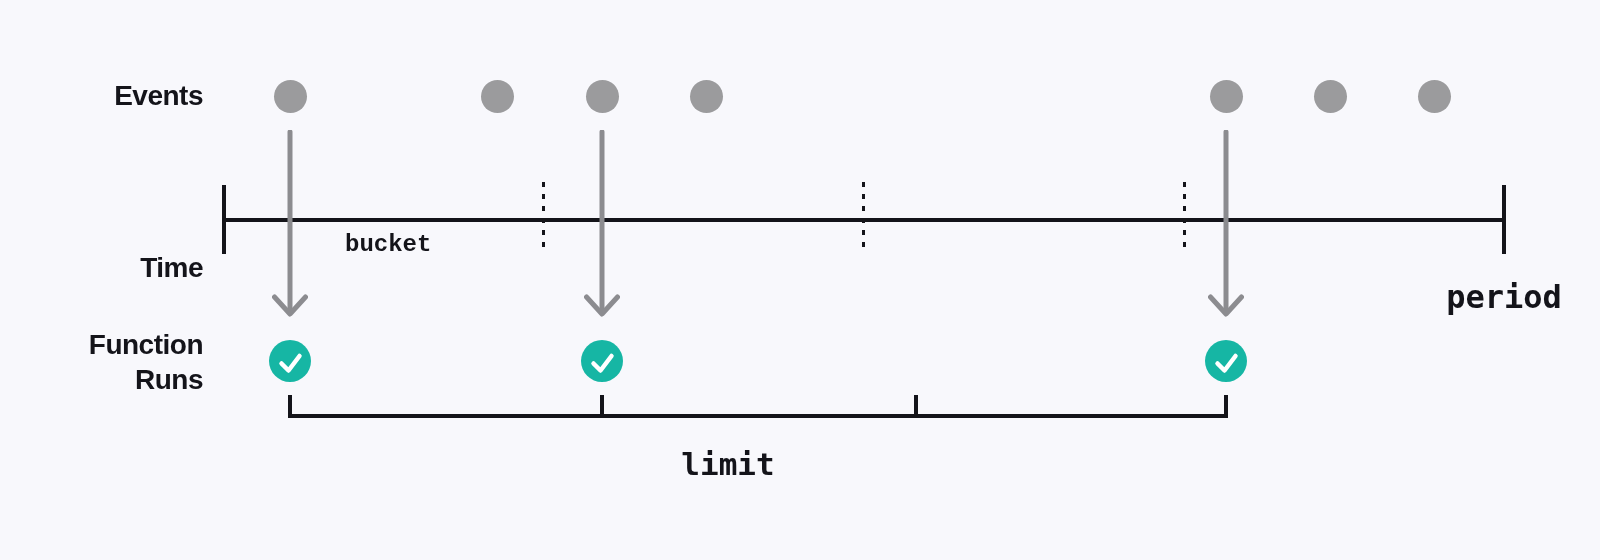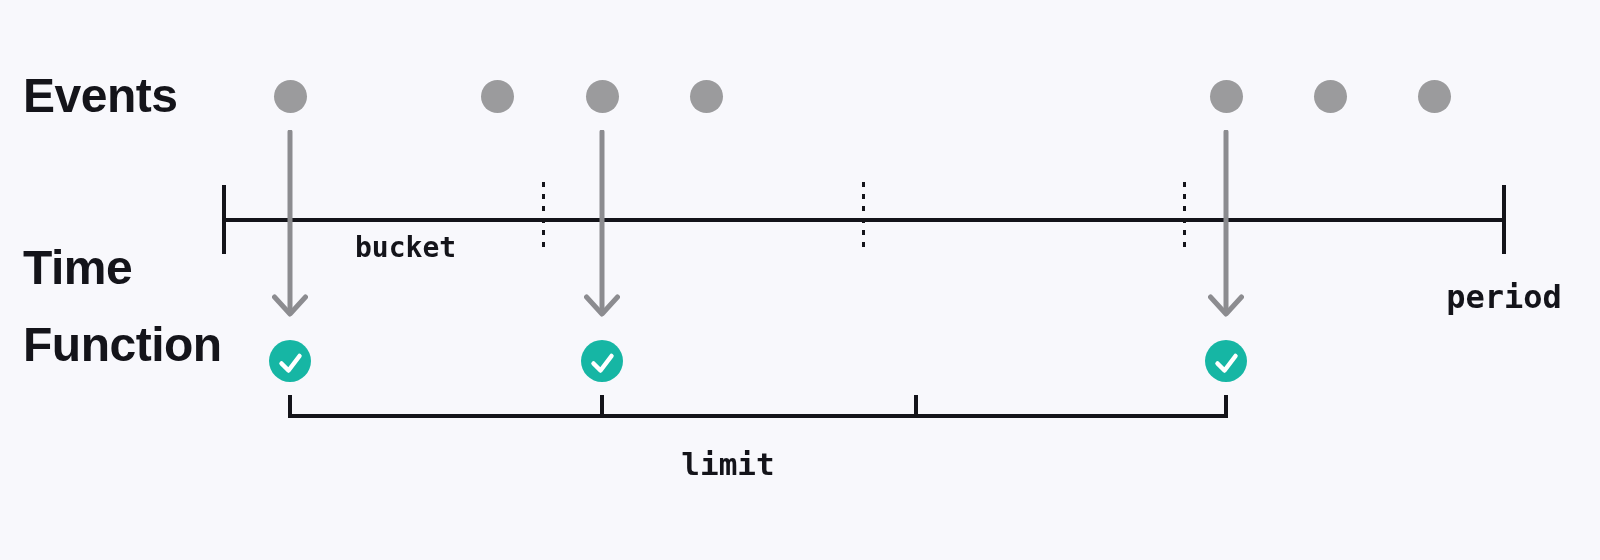--- a/index.html
+++ b/index.html
@@ -1,47 +1,48 @@
 <!DOCTYPE html>
 <html><head>
 <meta charset="utf-8">
 <style>
   html,body { margin:0; padding:0; }
   .stage {
     position:relative; width:1600px; height:560px; overflow:hidden;
     font-family:"Liberation Sans", sans-serif;
   }
   .row-label {
-    position:absolute; left:23px; width:180px; text-align:left;
-    font-weight:700; font-size:48px; line-height:36px; letter-spacing:-0.5px;
+    position:absolute; left:23px; width:180px; text-align:right;
+    font-weight:700; font-size:28px; line-height:36px; letter-spacing:-0.5px;
   }
   #events-label { top:78px; }
   #time-label   { top:202px; }
   #runs-label   { top:327px; line-height:35px; }
   .mono {
     position:absolute; font-family:"DejaVu Sans Mono", monospace; font-weight:700;
   }
-  #bucket-label { left:355px; top:231px; font-size:28px; }
+  #bucket-label { left:345px; top:231px; font-size:24px;font-family:Liberation Mono, monospace; }
   #period-label { left:1504px; top:278px; font-size:32px; transform:translateX(-50%); }
   #limit-label  { left:728px;  top:446px; font-size:31px; transform:translateX(-50%); }
   .event-dot  { position:absolute; width:33px; height:33px; border-radius:50%; }
   .run-circle { position:absolute; width:42px; height:42px; border-radius:50%; }
   .abs { position:absolute; }
 </style>
 </head>
 <body>
 
 <div class="stage" id="stage" style="background: rgb(248, 248, 252);">
 
   <div class="row-label" id="events-label" style="color: rgb(20, 20, 26);">Events</div>
 
   <div class="row-label" id="time-label" style="color: rgb(20, 20, 26); margin-top: 48px;">Time</div>
 
   <div class="row-label" id="runs-label" style="color: rgb(20, 20, 26);">
     <div>Function</div>
+    <div>Runs</div>
   </div>
 
   <div class="mono" id="bucket-label" style="color: rgb(20, 20, 26);">bucket</div>
 
   <div class="mono" id="period-label" style="color: rgb(20, 20, 26);">period</div>
 
   <div class="mono" id="limit-label" style="color: rgb(20, 20, 26);">limit</div>
 
   <div id="gen-layer">
       <div class="abs" style="left: 224px; top: 218px; width: 1280px; height: 4px; background: rgb(20, 20, 26);"></div>

